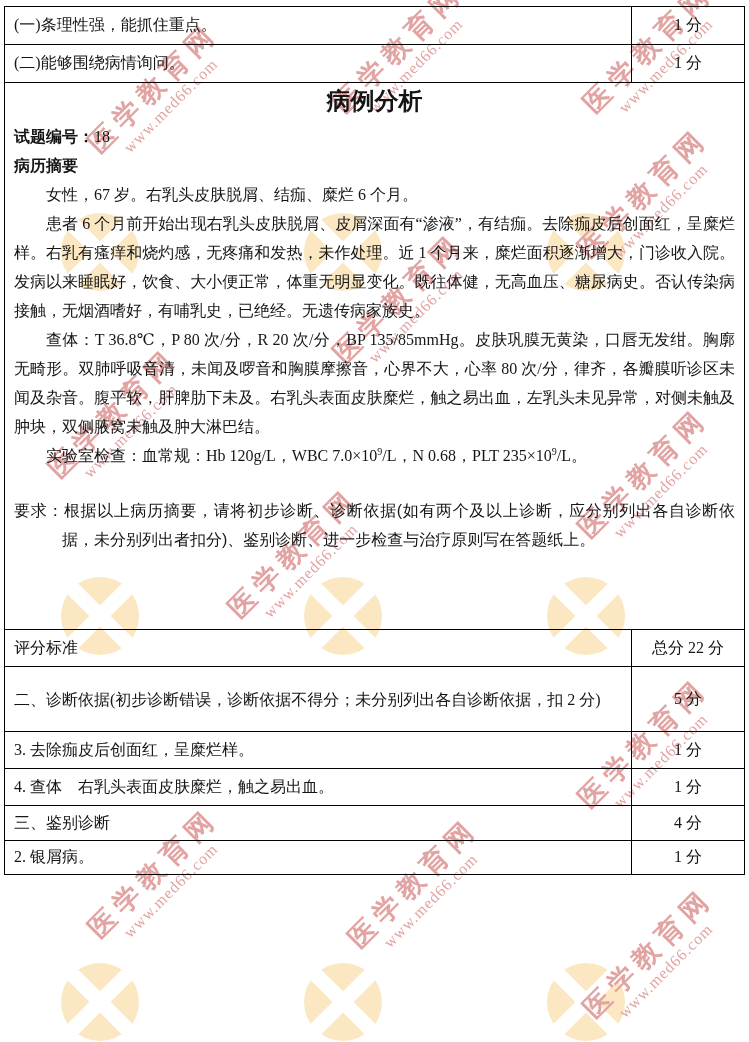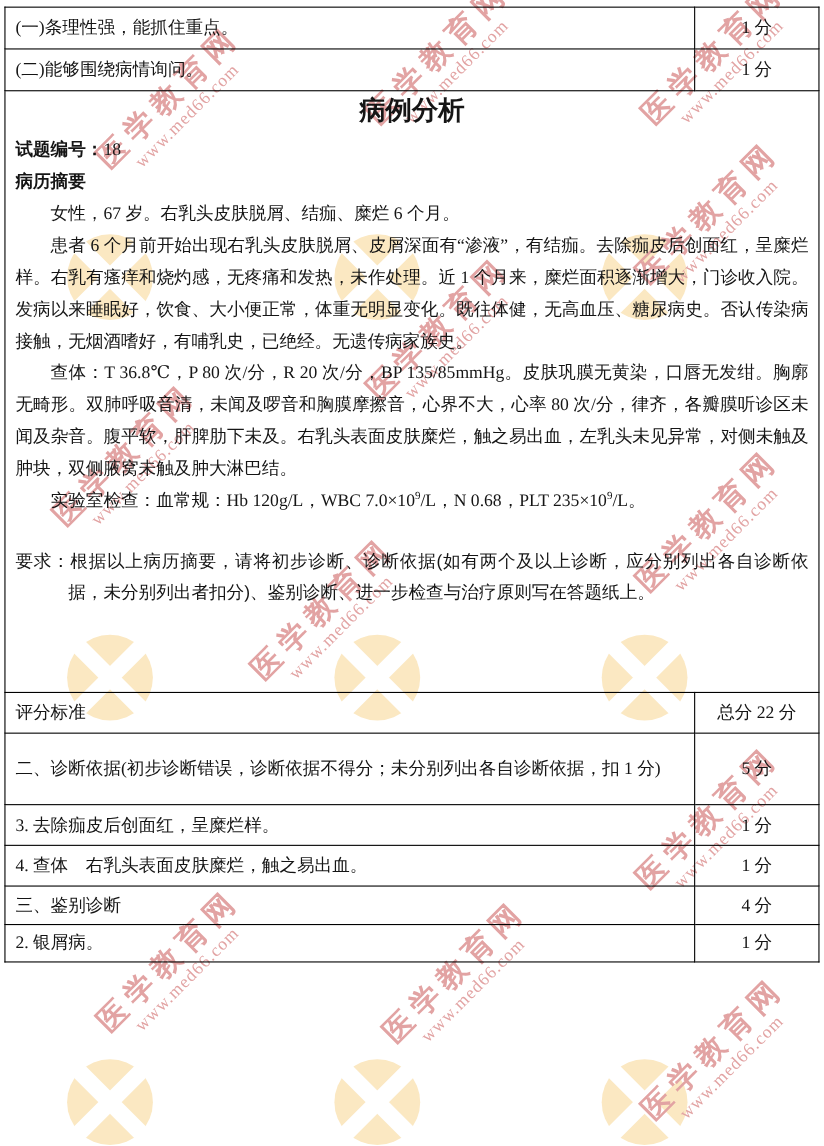--- a/index.html
+++ b/index.html
@@ -204,21 +204,21 @@
         <p class="requirement">要求：根据以上病历摘要，请将初步诊断、诊断依据(如有两个及以上诊断，应分别列出各自诊断依据，未分别列出者扣分)、鉴别诊断、进一步检查与治疗原则写在答题纸上。</p>
       </td>
     </tr>
 
     <tr style="height:37px">
       <td>评分标准</td>
       <td class="c-score">总分 22 分</td>
     </tr>
     <tr style="height:65px">
       <td>
-        <div class="row-line" style="line-height:29px">二、诊断依据(初步诊断错误，诊断依据不得分；未分别列出各自诊断依据，扣 1 分)</div>
+        <div class="row-line" style="line-height:29px">二、诊断依据(初步诊断错误，诊断依据不得分；未分别列出各自诊断依据，扣 2 分)</div>
       </td>
       <td class="c-score">5 分</td>
     </tr>
     <tr style="height:37px">
       <td>3. 去除痂皮后创面红，呈糜烂样。</td>
       <td class="c-score">1 分</td>
     </tr>
     <tr style="height:37px">
       <td>4. 查体　右乳头表面皮肤糜烂，触之易出血。</td>
       <td class="c-score">1 分</td>

